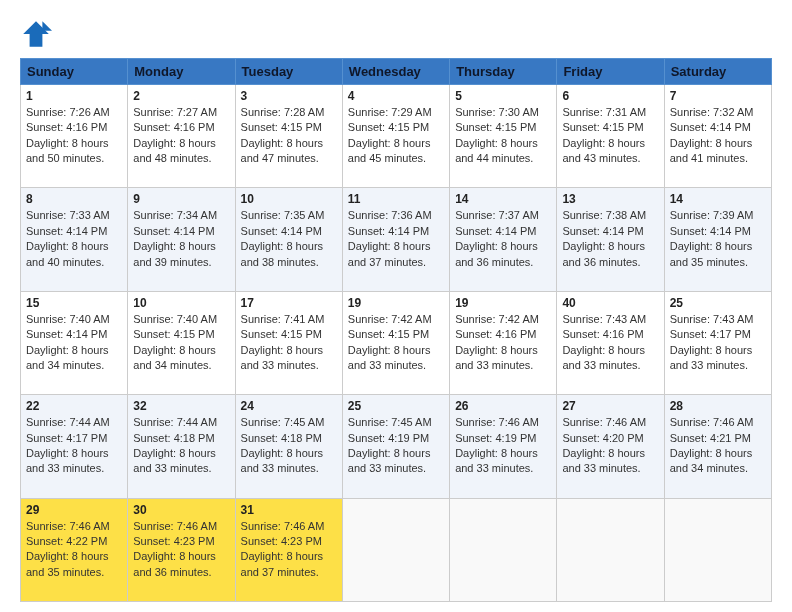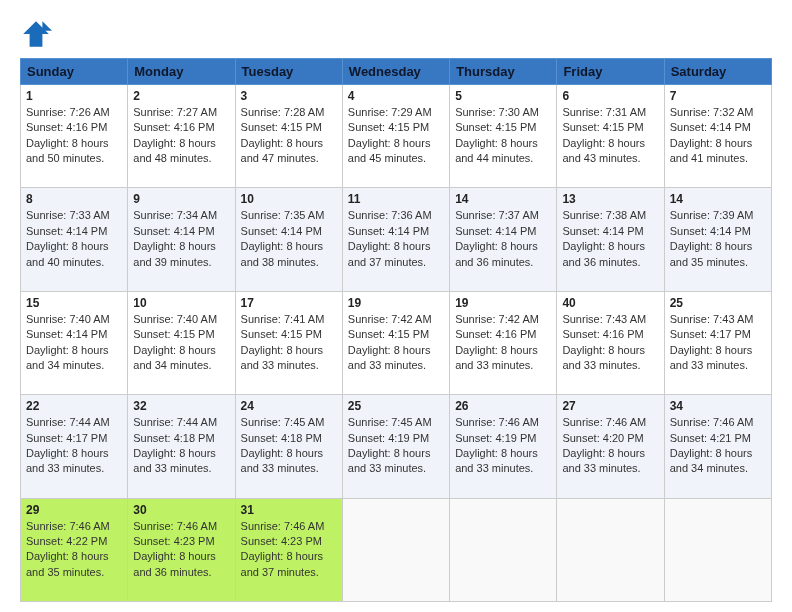--- a/index.html
+++ b/index.html
@@ -81,21 +81,21 @@
       padding: 4px 5px;
       font-size: 9.5px;
       color: #333;
       background: #fff;
       height: 80px;
     }
     .calendar tr:nth-child(even) td {
       background: #f0f4fa;
     }
     .calendar tr:last-child td {
-      background: #bef264;
+      background: #fde047;
     }
     .day-num {
       font-size: 12px;
       font-weight: bold;
       display: block;
       margin-bottom: 2px;
       color: #222;
     }
     .cell-text {
       font-size: 11px;
@@ -249,21 +249,21 @@
         </td>
           <td>
           <span class="day-num">26</span>
           <span class="cell-text">Sunrise: 7:46 AM<br>Sunset: 4:19 PM<br>Daylight: 8 hours and 33 minutes.</span>
         </td>
           <td>
           <span class="day-num">27</span>
           <span class="cell-text">Sunrise: 7:46 AM<br>Sunset: 4:20 PM<br>Daylight: 8 hours and 33 minutes.</span>
         </td>
           <td>
-          <span class="day-num">34</span>
+          <span class="day-num">28</span>
           <span class="cell-text">Sunrise: 7:46 AM<br>Sunset: 4:21 PM<br>Daylight: 8 hours and 34 minutes.</span>
         </td>
         </tr>
         <tr>
           <td>
           <span class="day-num">29</span>
           <span class="cell-text">Sunrise: 7:46 AM<br>Sunset: 4:22 PM<br>Daylight: 8 hours and 35 minutes.</span>
         </td>
           <td>
           <span class="day-num">30</span>

